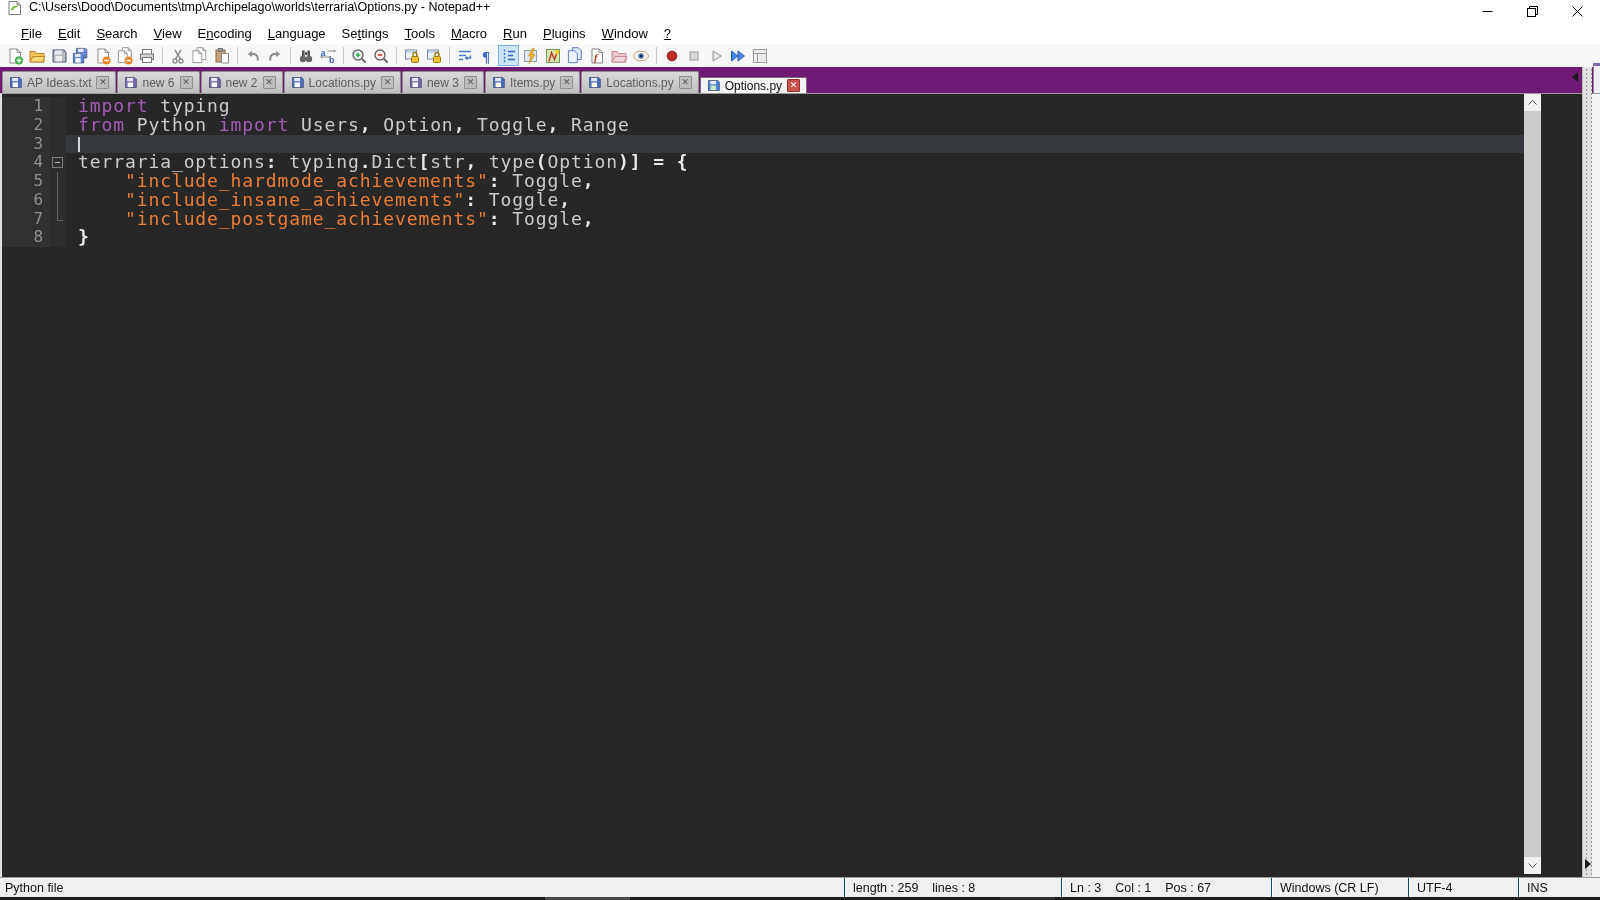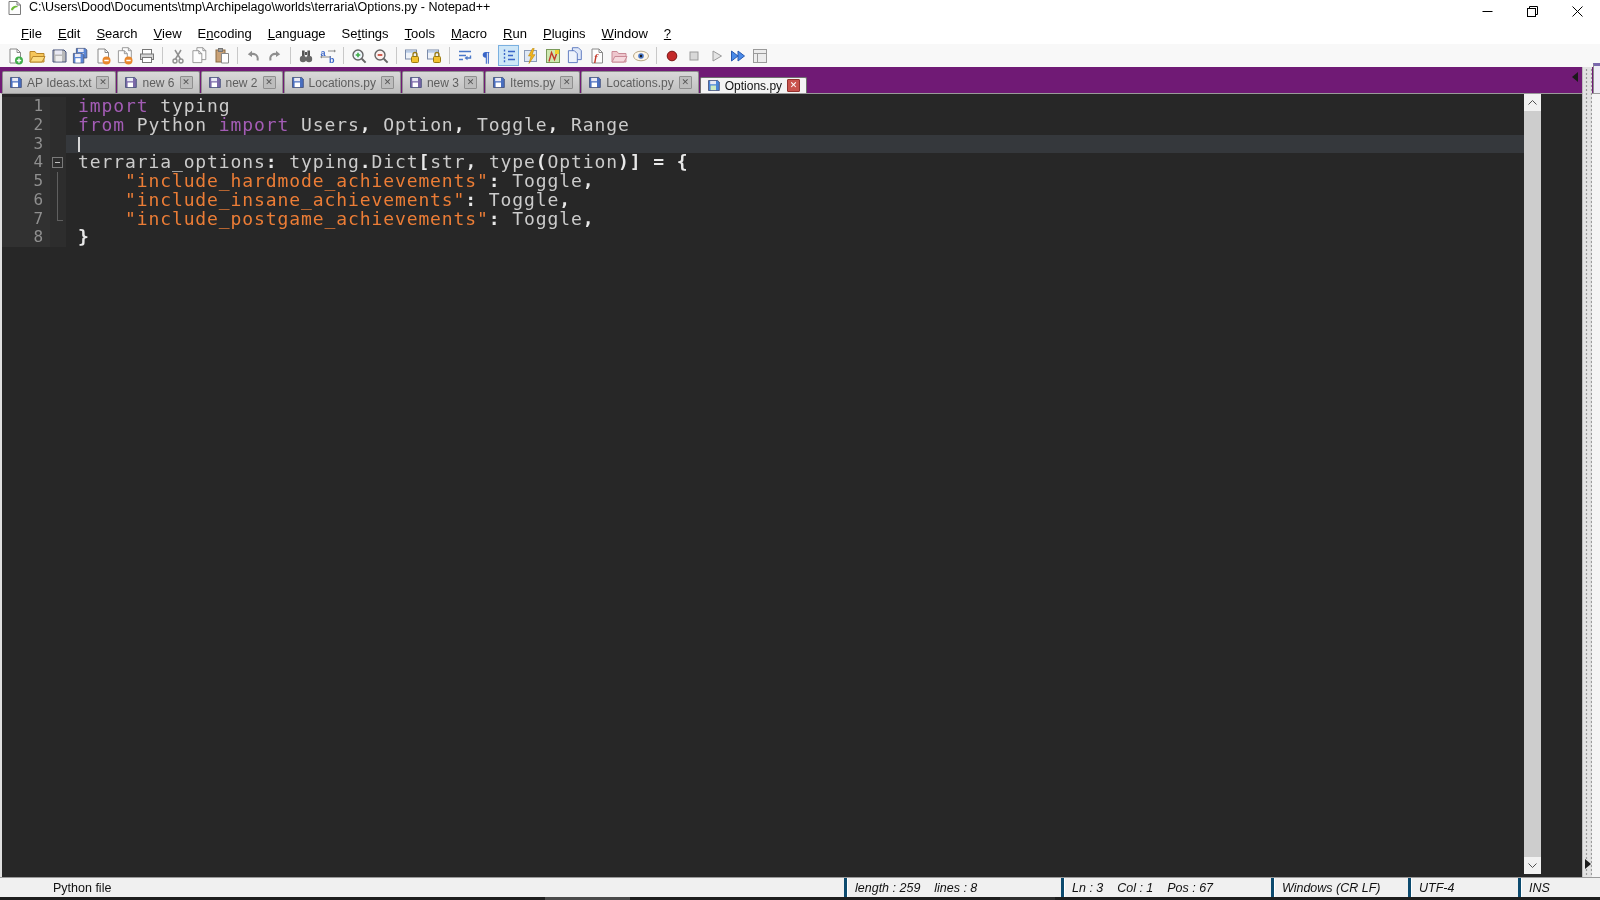--- a/index.html
+++ b/index.html
@@ -69,22 +69,22 @@
   .splitter { position:absolute; right:8px; top:-27px; bottom:0; width:10px; background:#e2e2e2;
     background-image:radial-gradient(#9a9a9a 1px, transparent 1.2px); background-size:5px 4px; background-position:1px 1px; border-left:1px solid #bdbdbd; }
   .split-arrow-down { position:absolute; right:9px; bottom:8px; width:0; height:0;
     border-top:5px solid transparent; border-bottom:5px solid transparent; border-left:6px solid #1a1a1a; z-index:3; }
   .rightedge { position:absolute; right:0; top:0; bottom:0; width:8px; background:#f5f5f5; }
 
   
   .statusbar { height:20px; background:#f0f0f0; border-top:1px solid #9a9a9a; display:flex; align-items:center;
     font-size:12.5px; color:#111; flex:0 0 auto; }
   .sb-seg { height:100%; display:flex; align-items:center; padding-left:8px; white-space:pre; }
-  .sb-seg.first { flex:1 1 auto; padding-left:17px;margin-left:36px; }
-  .sb-seg:not(.first) { border-left:3px solid #0c4a6e; box-shadow:inset 1px 0 #ffffff;font-style:italic; }
+  .sb-seg.first { flex:1 1 auto; padding-left:5px; }
+  .sb-seg:not(.first) { border-left:1px solid #0c4a6e; box-shadow:inset 1px 0 #ffffff; }
 
   .bottomstrip { height:3px; background:#1e1e1e; position:relative; flex:0 0 auto; }
   .bottomstrip .bs1 { position:absolute; left:545px; width:85px; top:0; bottom:0; background:#4a4a4a; }
   .bottomstrip .bs2 { position:absolute; left:1000px; width:55px; top:0; bottom:0; background:#2e2e2e; }
 </style>
 </head>
 <body>
 
 <div class="window">
 

